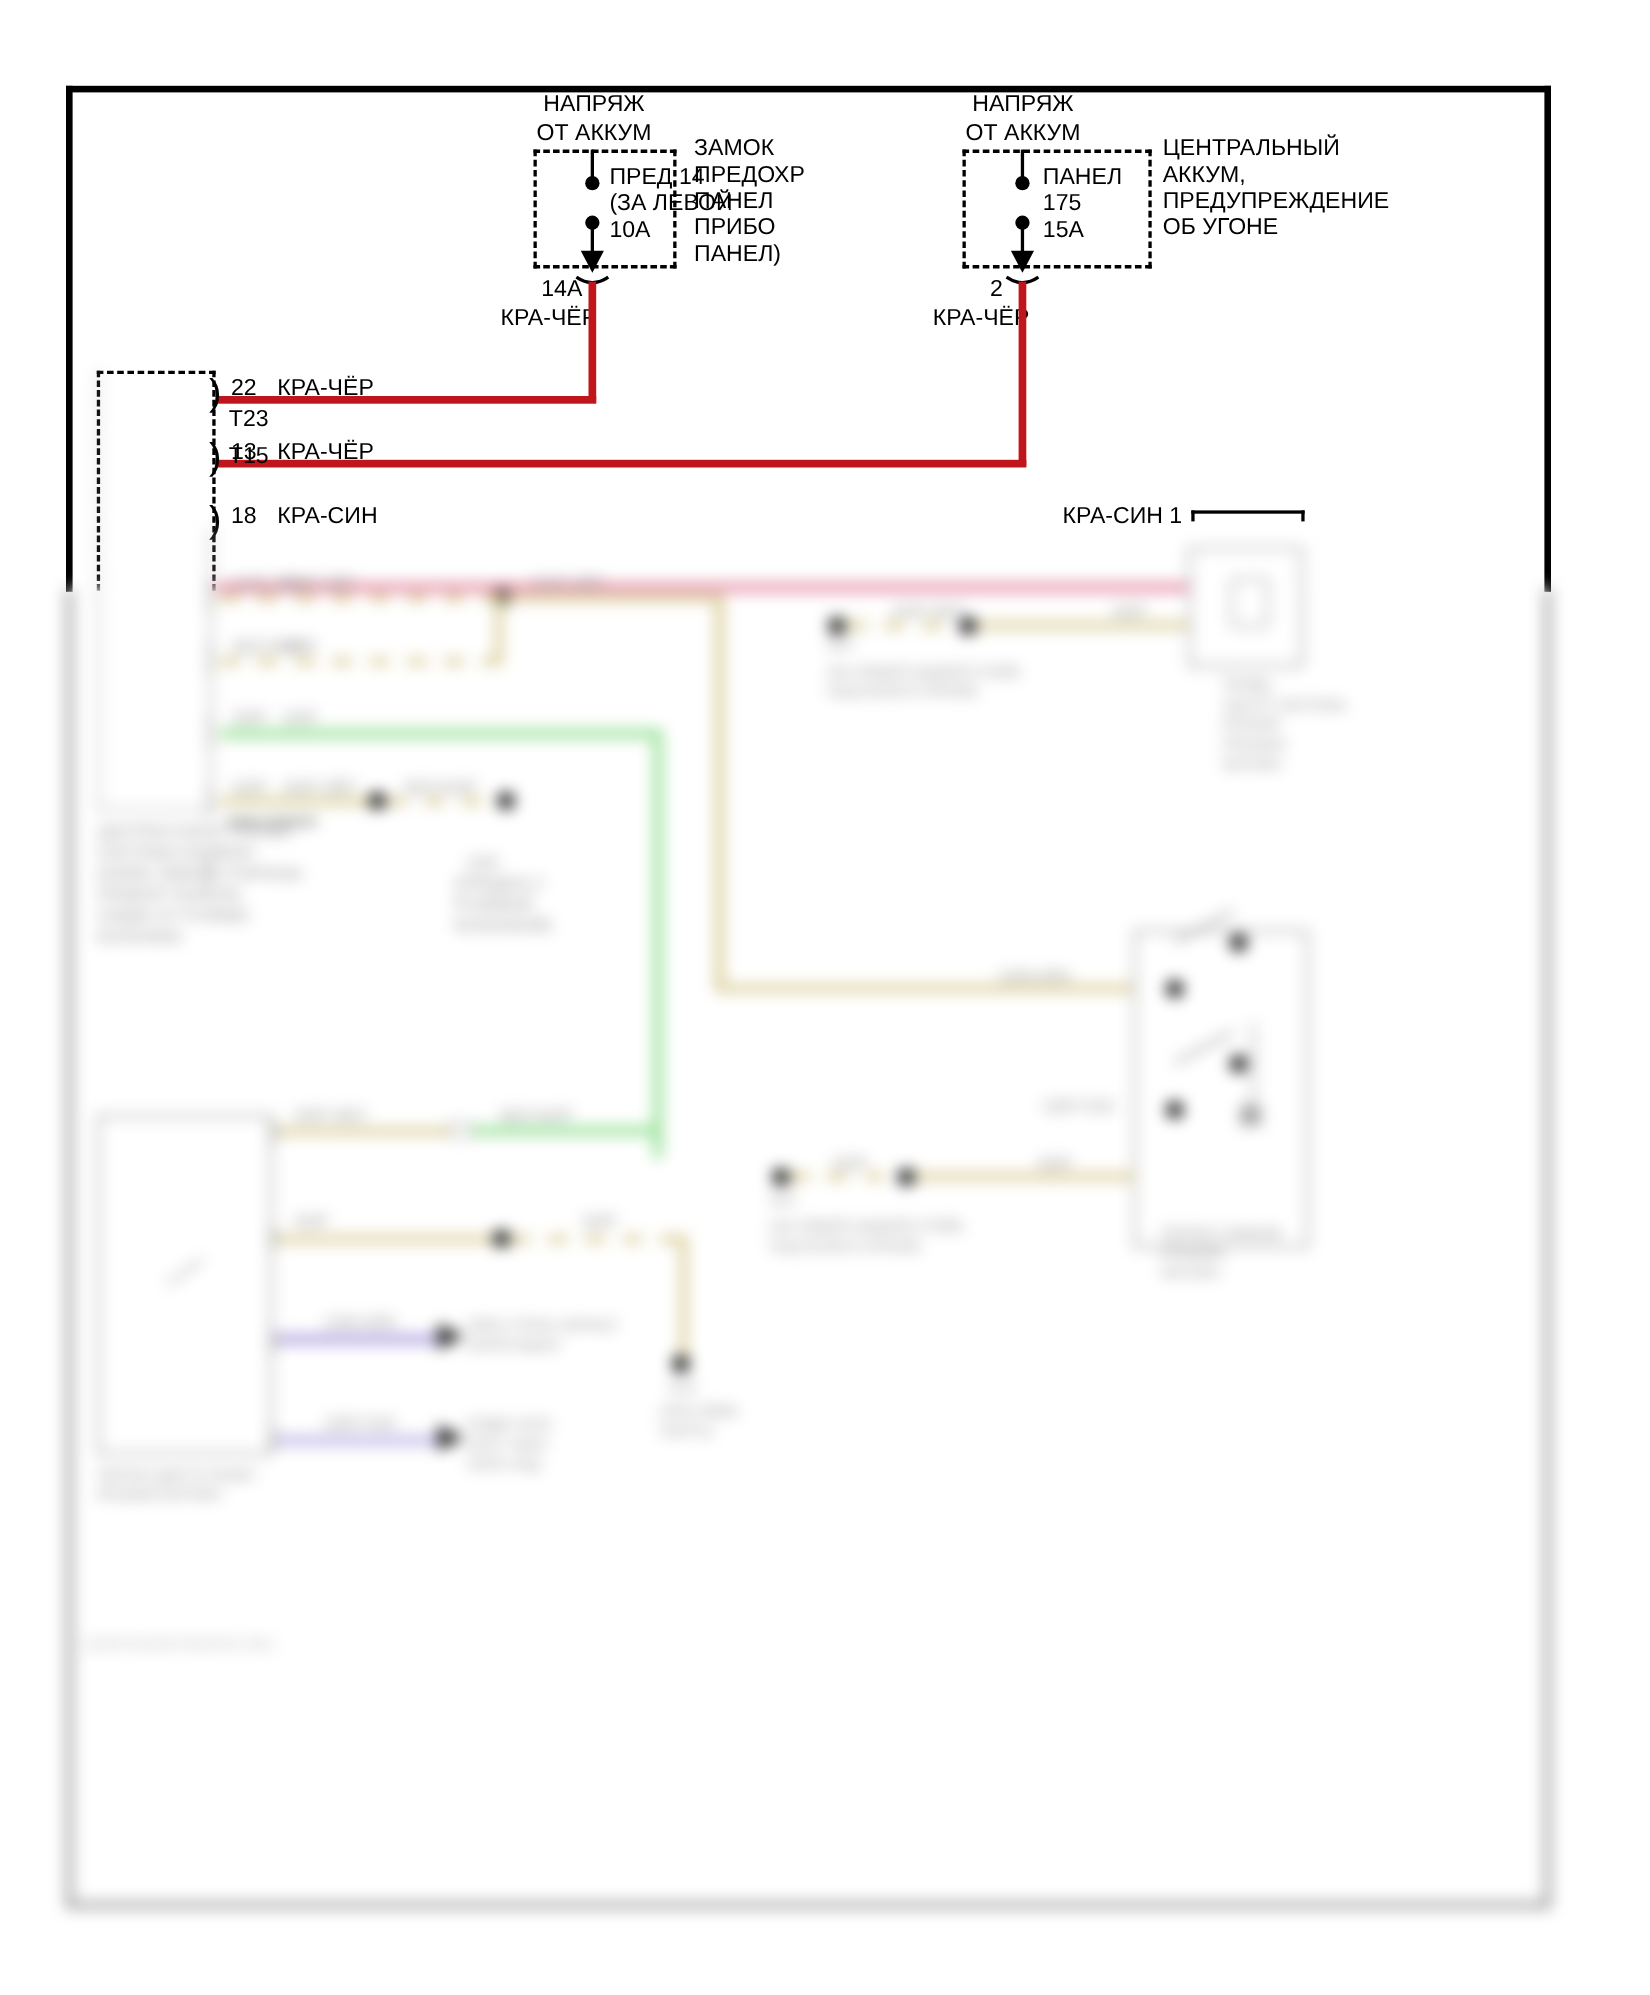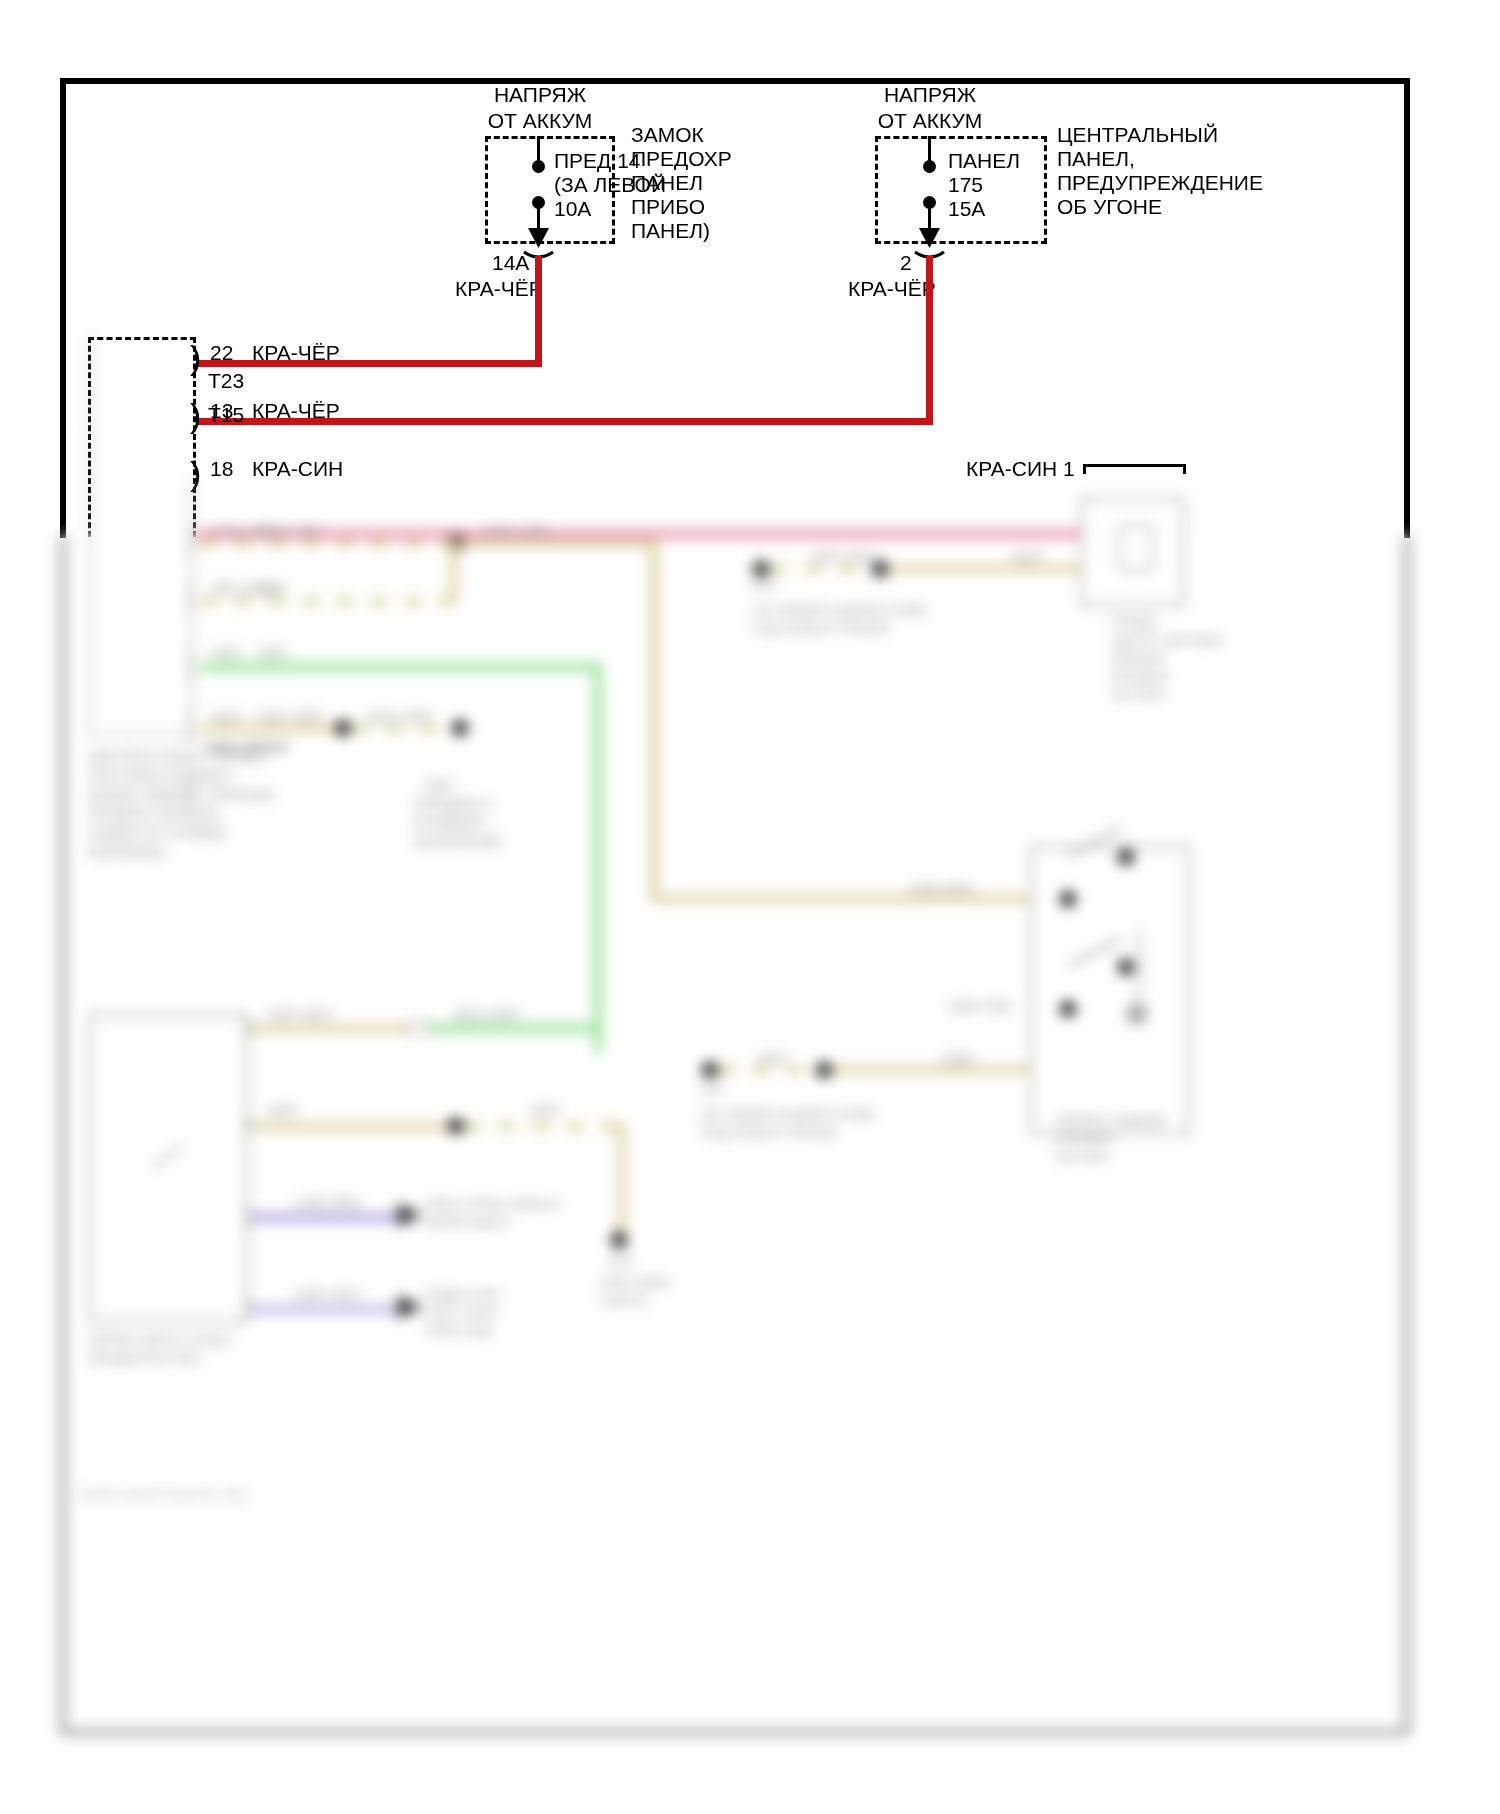--- a/index.html
+++ b/index.html
@@ -103,21 +103,21 @@
   <div class="vline" style="left:928px;top:136px;height:30px;"></div>
   <div class="dot" style="left:923px;top:160px;"></div>
   <div class="dot" style="left:923px;top:196px;"></div>
   <div class="vline" style="left:928px;top:205px;height:40px;"></div>
 
   <div class="txt" style="left:948px;top:148px;">ПАНЕЛ</div>
   <div class="txt" style="left:948px;top:172px;">175</div>
   <div class="txt" style="left:948px;top:196px;">15A</div>
 
   <div class="txt" style="left:1057px;top:122px;">ЦЕНТРАЛЬНЫЙ</div>
-  <div class="txt" style="left:1057px;top:146px;">ПАНЕЛ,</div>
+  <div class="txt" style="left:1057px;top:146px;">АККУМ,</div>
   <div class="txt" style="left:1057px;top:170px;">ПРЕДУПРЕЖДЕНИЕ</div>
   <div class="txt" style="left:1057px;top:194px;">ОБ УГОНЕ</div>
 
   <div class="txt" style="left:900px;top:250px;">2</div>
   <div class="txt" style="left:848px;top:276px;">КРА-ЧЁР</div>
 
   <svg class="overlay">
 
     <polygon points="538.5,248 528,228 549,228" fill="#000"></polygon>
     <path d="M524,252 Q538.5,262 553,252" stroke="#000" stroke-width="3" fill="none"></path>

